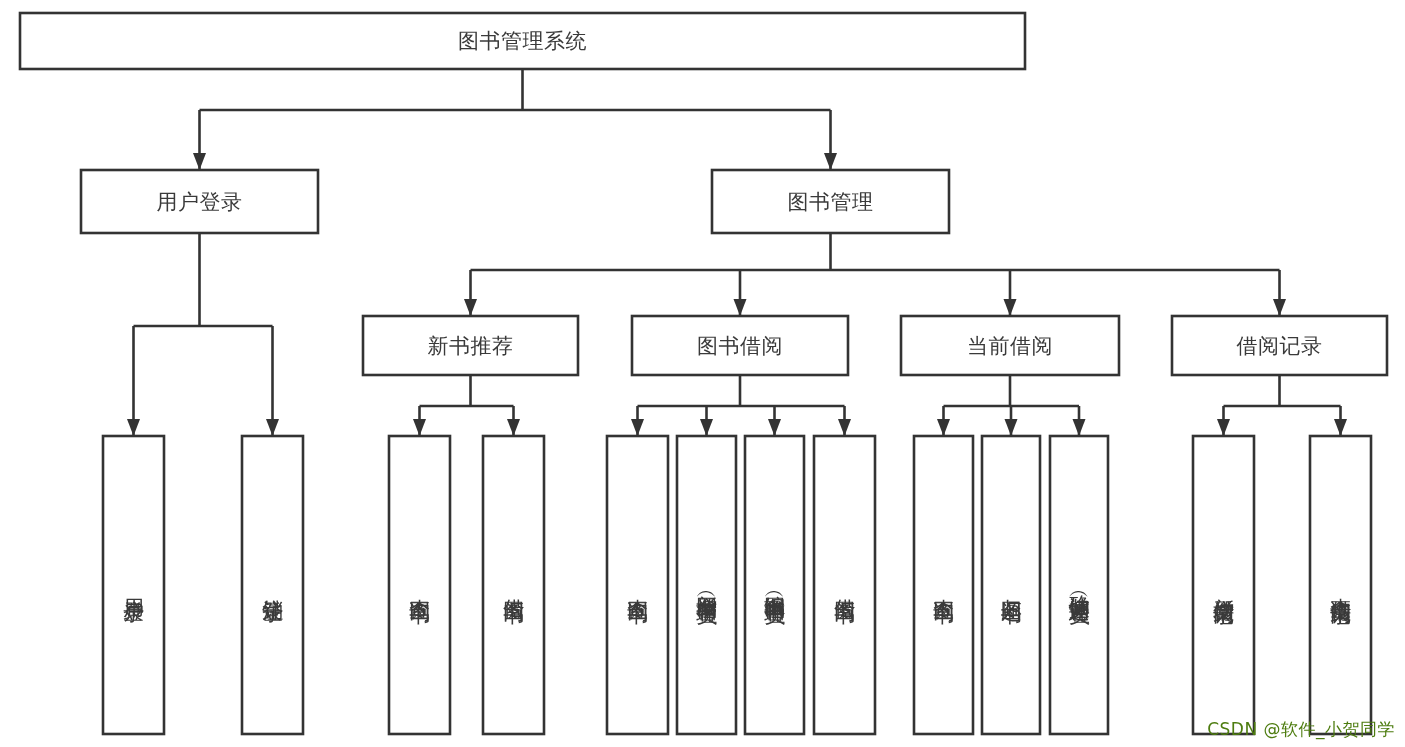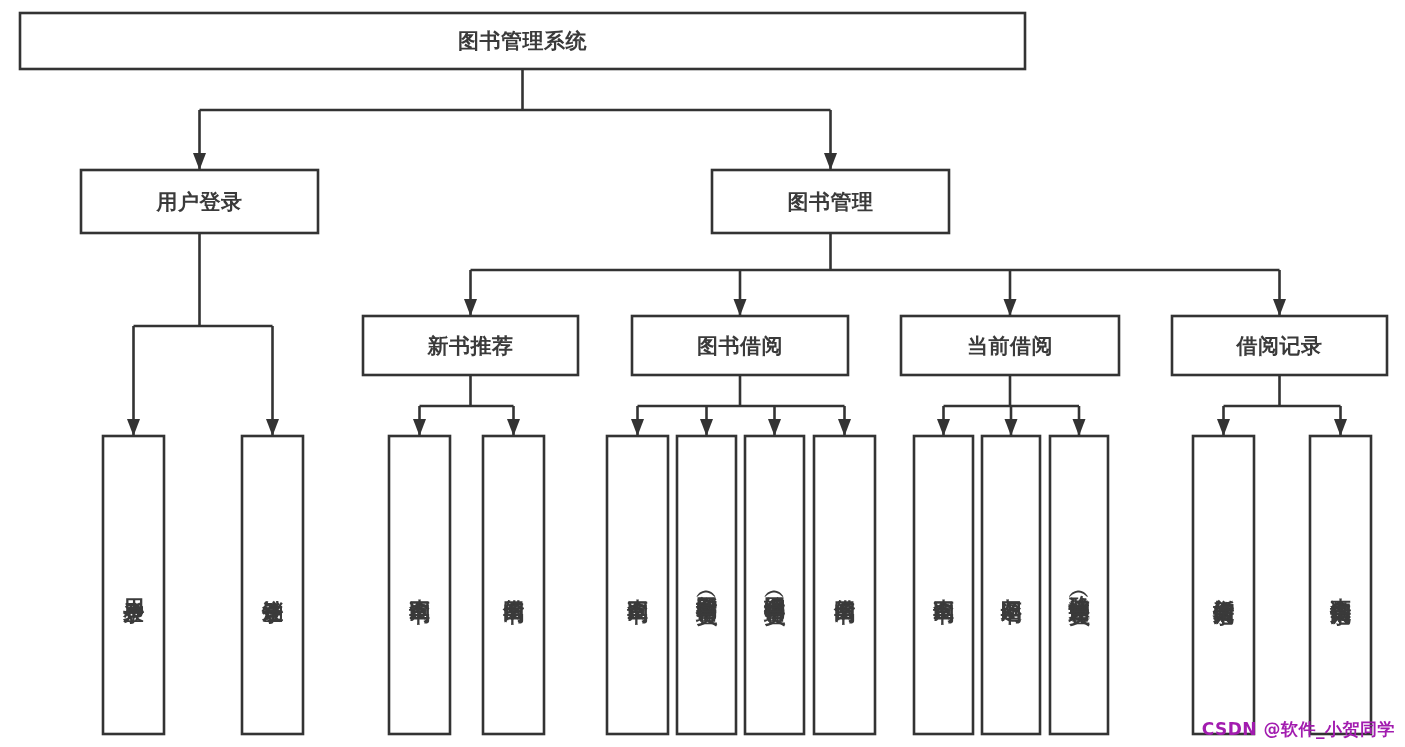--- a/index.html
+++ b/index.html
@@ -10,21 +10,20 @@
   }
   body {
     font-family: "DejaVu Sans", "Liberation Sans", sans-serif;
   }
   #diagram-root {
     position: relative;
     width: 1405px;
     height: 747px;
     background: #ffffff;
     overflow: hidden;
-    font-weight: bold;
   }
   svg.diagram-canvas {
     position: absolute;
     left: 0;
     top: 0;
     width: 1405px;
     height: 747px;
     display: block;
   }
   .node-rect {
@@ -64,21 +63,21 @@
     text-align: center;
     pointer-events: none;
     user-select: none;
   }
   .watermark {
     position: absolute;
     right: 10px;
     bottom: 6px;
     font-family: "DejaVu Sans", "Liberation Sans", sans-serif;
     font-size: 17px;
-    color: #a21caf;
+    color: #4d7c0f;
     letter-spacing: 0.5px;
     white-space: nowrap;
     user-select: none;
   }
 </style>
 </head>
 <body>
 
 <div id="diagram-root">
 

